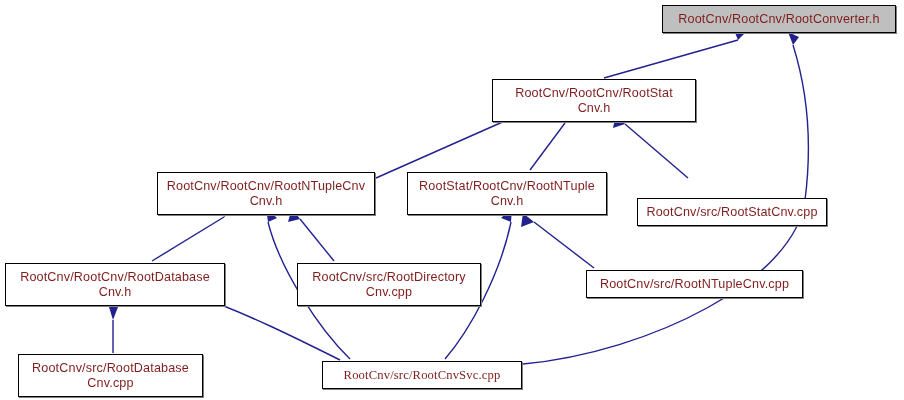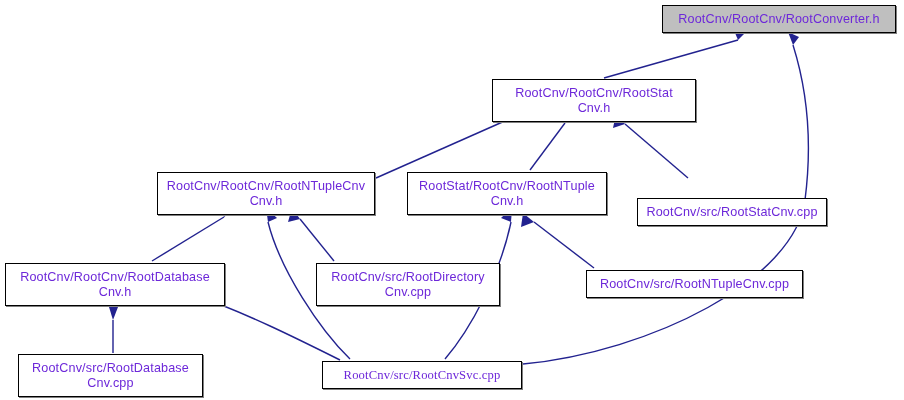--- a/index.html
+++ b/index.html
@@ -26,21 +26,21 @@
     position: absolute;
     box-sizing: border-box;
     border: 1px solid #000000;
     background: #ffffff;
     display: flex;
     align-items: center;
     justify-content: center;
     text-align: center;
     font-size: 12.6px;
     line-height: 15px;
-    color: #6d28d9;
+    color: #7f1d1d;
     letter-spacing: 0.15px;
     z-index: 5;
     box-shadow: 1px 1px 0 0 #7f7f7f;
   }
   .gnode.root {
     background: #bfbfbf;
     border: 1px solid #000000;
   }
   .gnode .label {
     display: block;
@@ -105,21 +105,21 @@
         <span class="label">RootStat/RootCnv/RootNTuple
 Cnv.h</span>
       </div>
       <div class="gnode" style="left: 637px; top: 179px; width: 190px; height: 28px; margin-top: 19px;">
         <span class="label">RootCnv/src/RootStatCnv.cpp</span>
       </div>
       <div class="gnode" style="left: 5px; top: 263px; width: 220px; height: 43px;">
         <span class="label">RootCnv/RootCnv/RootDatabase
 Cnv.h</span>
       </div>
-      <div class="gnode" style="left: 297px; top: 263px; width: 184px; height: 43px; margin-left: 19px;">
+      <div class="gnode" style="left: 297px; top: 263px; width: 184px; height: 43px;">
         <span class="label">RootCnv/src/RootDirectory
 Cnv.cpp</span>
       </div>
       <div class="gnode" style="left: 554px; top: 270px; width: 217px; height: 28px; margin-left: 32px;">
         <span class="label">RootCnv/src/RootNTupleCnv.cpp</span>
       </div>
       <div class="gnode" style="left: 18px; top: 354px; width: 185px; height: 43px;">
         <span class="label">RootCnv/src/RootDatabase
 Cnv.cpp</span>
       </div>

